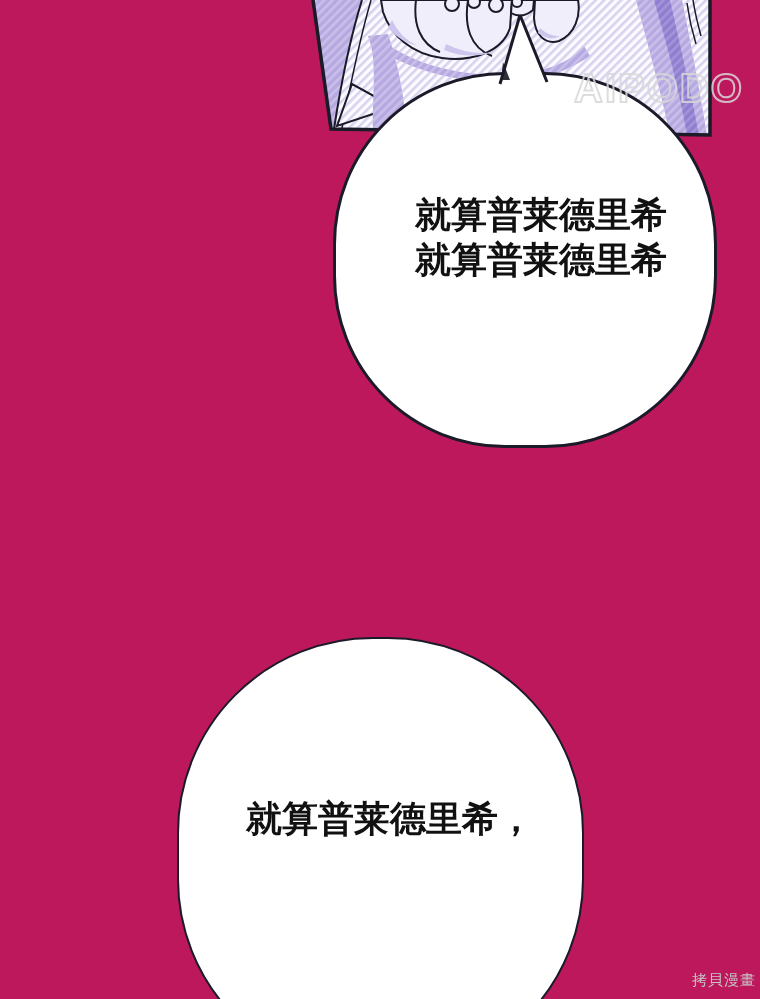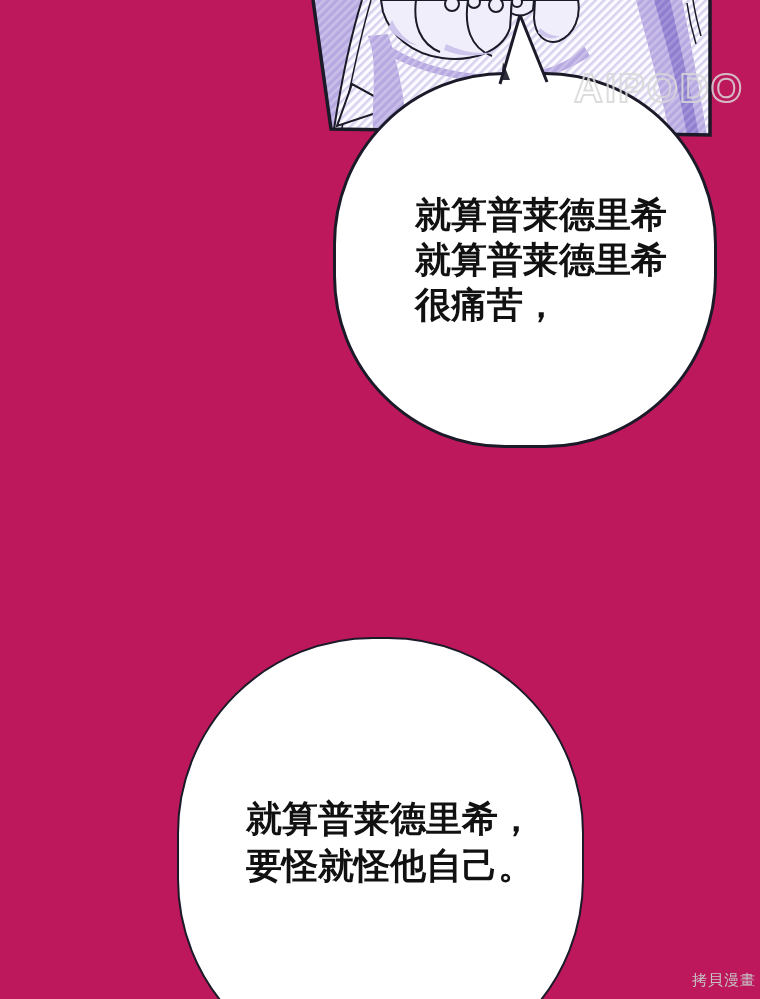--- a/index.html
+++ b/index.html
@@ -88,24 +88,22 @@
 
   <div class="bubble bubble-1"></div>
   <svg class="tail-svg" width="760" height="150" viewBox="0 0 760 150">
     <path d="M500,84 L520,15 L548,84 Z" fill="#ffffff"></path>
     <path d="M500,84 L520,15 M520,15 L547,82" fill="none" stroke-width="3" stroke="#1a1a28"></path>
     <path d="M503,62 L510,80 L501,80 Z" opacity="0.9" fill="#1a1a28"></path>
   </svg>
   <div class="bubble-text text-1">
     <div class="line">就算普莱德里希</div>
     <div class="line">就算普莱德里希</div>
-    <div class="line">很痛苦，</div>
   </div>
 
   <div class="bubble bubble-2"></div>
   <div class="bubble-text text-2">
     <div class="line">就算普莱德里希，</div>
-    <div class="line">要怪就怪他自己。</div>
   </div>
 
   <div class="wm-corner">拷貝漫畫</div>
 
 </div>
 
 </body></html>

